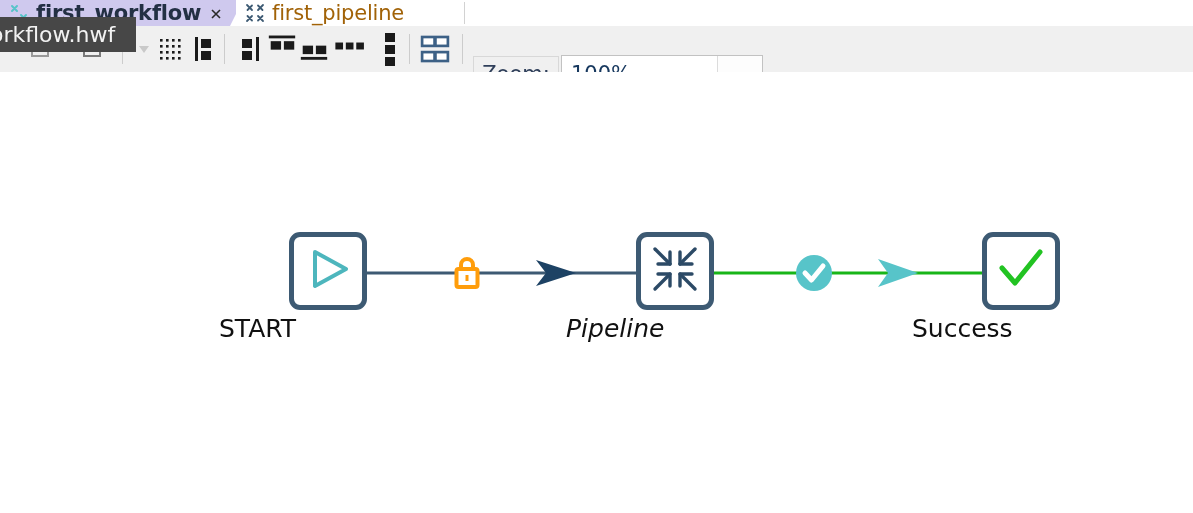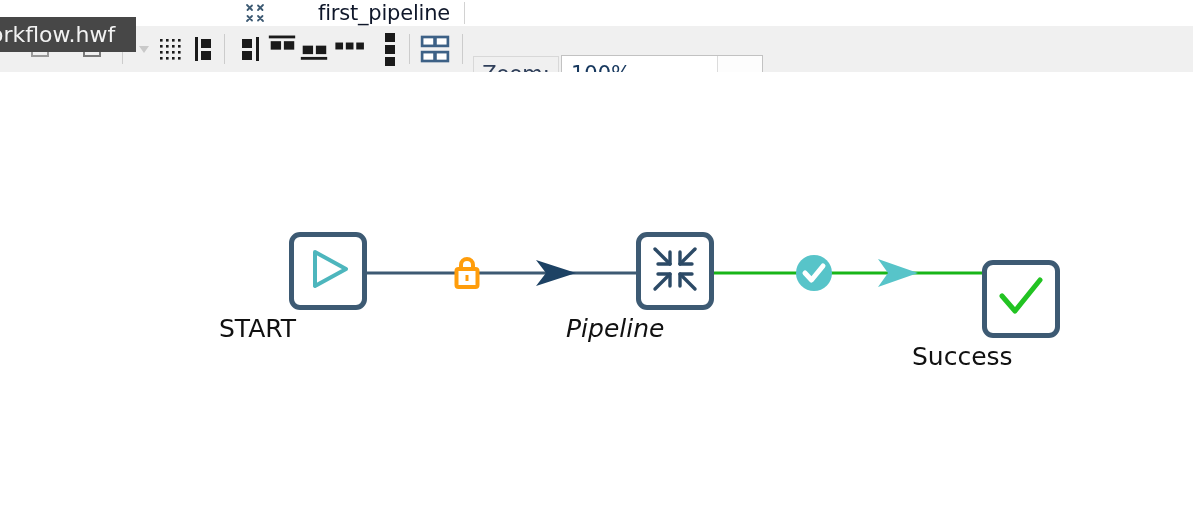--- a/index.html
+++ b/index.html
@@ -54,22 +54,21 @@
     border-width: 26px 13px 0 0;
     border-color: #cfc9ee transparent transparent transparent;
   }
   .tab-inactive {
     left: 236px;
     width: 228px;
     background: #ffffff;
   }
   .tab-inactive .tab-label {
     font-weight: normal;
-    color: #0f172a;
-    margin-left: 46px;
+    color: #a16207;
   }
   .tab-label {
     font-size: 21px;
     font-weight: bold;
     color: #233044;
     white-space: nowrap;
     letter-spacing: -0.2px;
   }
   .tab-icon {
     width: 22px;
@@ -220,20 +219,38 @@
     white-space: nowrap;
   }
 </style>
 </head>
 <body>
 
 <div id="app">
 
   <div class="tabbar">
 
+    <div class="tab tab-active">
+      <span class="tab-icon">
+        <svg width="22" height="22" viewBox="0 0 22 22">
+          <g stroke="#57c4c9" stroke-width="2" fill="none" stroke-linecap="round">
+            <path d="M4 4 L9 9 M9 4 L4 9"></path>
+            <path d="M13 13 L18 18 M18 13 L13 18"></path>
+          </g>
+        </svg>
+      </span>
+      <span class="tab-label">first_workflow</span>
+      <span class="tab-close">
+        <svg width="14" height="14" viewBox="0 0 14 14">
+          <g stroke="#2a2a2a" stroke-width="1.6" fill="none">
+            <path d="M3 3 L11 11 M11 3 L3 11"></path>
+          </g>
+        </svg>
+      </span>
+    </div>
 
     <div class="tab tab-inactive">
       <span class="tab-icon">
         <svg width="22" height="22" viewBox="0 0 22 22">
           <g stroke="#3d5a73" stroke-width="1.8" fill="none" stroke-linecap="round">
             <path d="M3 3 L8 8 M8 3.5 L3.5 8"></path>
             <path d="M19 3 L14 8 M14 3.5 L18.5 8"></path>
             <path d="M3 19 L8 14 M8 18.5 L3.5 14"></path>
             <path d="M19 19 L14 14 M14 18.5 L18.5 14"></path>
           </g>
@@ -419,21 +436,21 @@
                 <path d="M8 30 L20 30 L20 42"></path>
               <path d="M45 45 L30 30"></path>
                 <path d="M42 30 L30 30 L30 42"></path>
             </g>
           </svg>
         </span>
       </div>
       <div class="node-label">Pipeline</div>
     </div>
 
-    <div class="node" style="left:982px; top:160px;margin-top:28px;">
+    <div class="node" style="left:982px; top:160px;">
       <div class="node-box">
         <span>
           <svg width="52" height="50" viewBox="0 0 52 50">
             <path d="M7 24 L20 39 L45 8" fill="none" stroke="#22c322" stroke-width="5" stroke-linecap="round" stroke-linejoin="round"></path>
           </svg>
         </span>
       </div>
       <div class="node-label">Success</div>
     </div>
 

